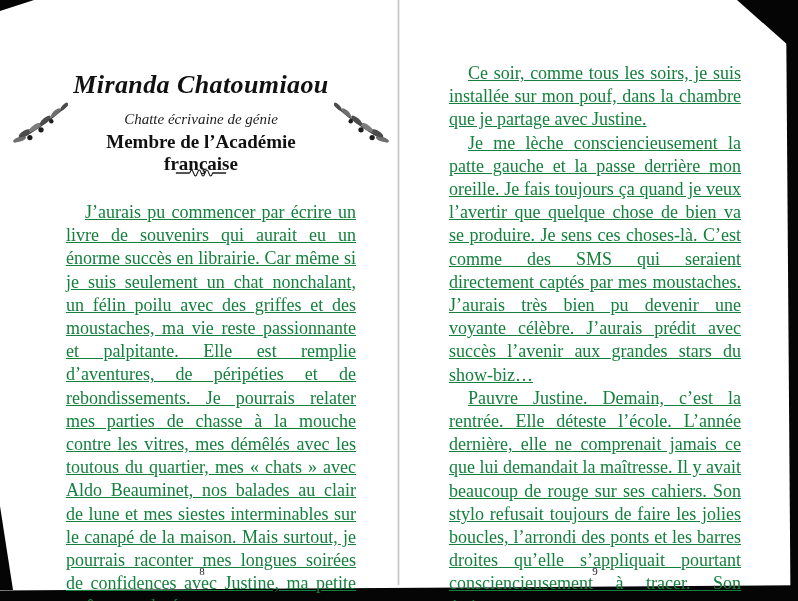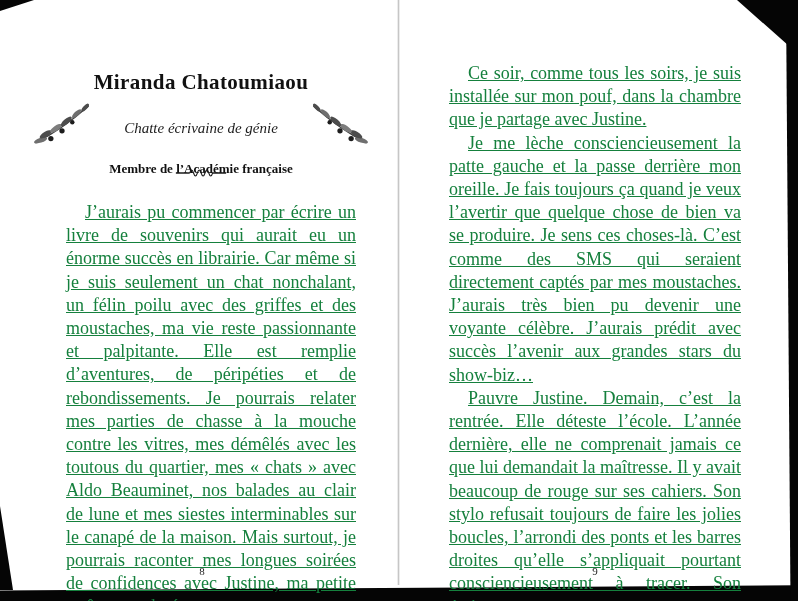--- a/index.html
+++ b/index.html
@@ -34,25 +34,25 @@
   
   .chapter-header {
     position: absolute; left: 36px; top: 70px; width: 330px;
     display: flex; align-items: center; justify-content: center; gap: 2px;
   }
   .branch { flex: 0 0 auto; width: 60px; height: 48px; }
   .branch svg { width: 100%; height: 100%; }
   .branch-right svg { transform: scaleX(-1); }
   .chapter-titles { flex: 1 1 auto; text-align: center; }
   .chapter-title {
-    font-size: 21px; font-weight: bold; letter-spacing: 0.4px;
-    color: #111; white-space: nowrap;
+    font-size: 26px; font-weight: bold; letter-spacing: 0.4px;
+    color: #111; white-space: nowrap; font-style: italic;
   }
-  .chapter-subtitle { font-style: italic; font-size: 15px; margin-top: 25px; color: #1c1c1c; }
-  .chapter-member { font-weight: bold; font-size: 13px; margin-top: 24px; color: #111; }
+  .chapter-subtitle { font-style: italic; font-size: 15px; margin-top: 11px; color: #1c1c1c; }
+  .chapter-member { font-weight: bold; font-size: 19px; margin-top: 3px; color: #111; }
 
   .ornament {
     position: absolute; left: 36px; top: 166px; width: 330px;
     display: flex; justify-content: center;
   }
 
   
   .body-col {
     position: absolute;
     font-size: 18px; line-height: 23.2px;

